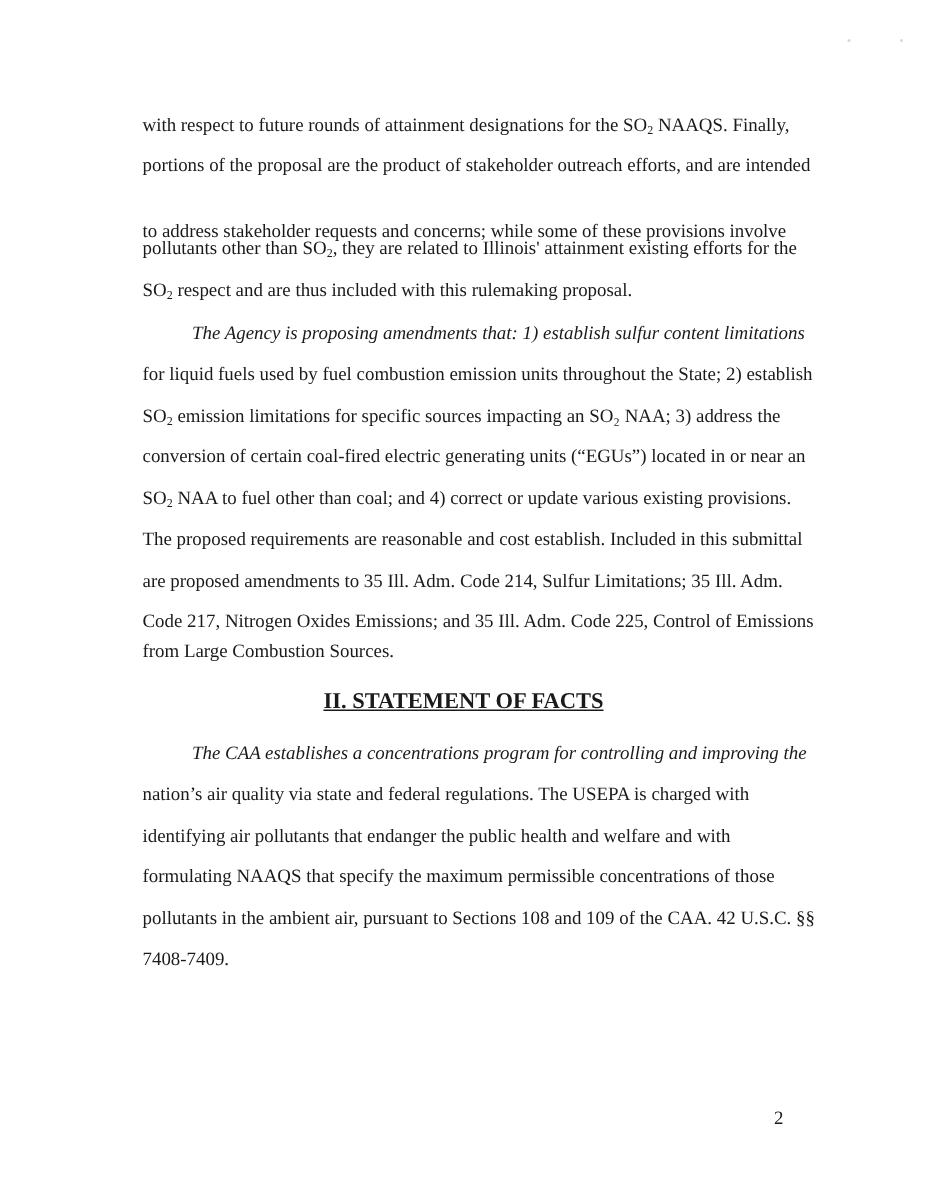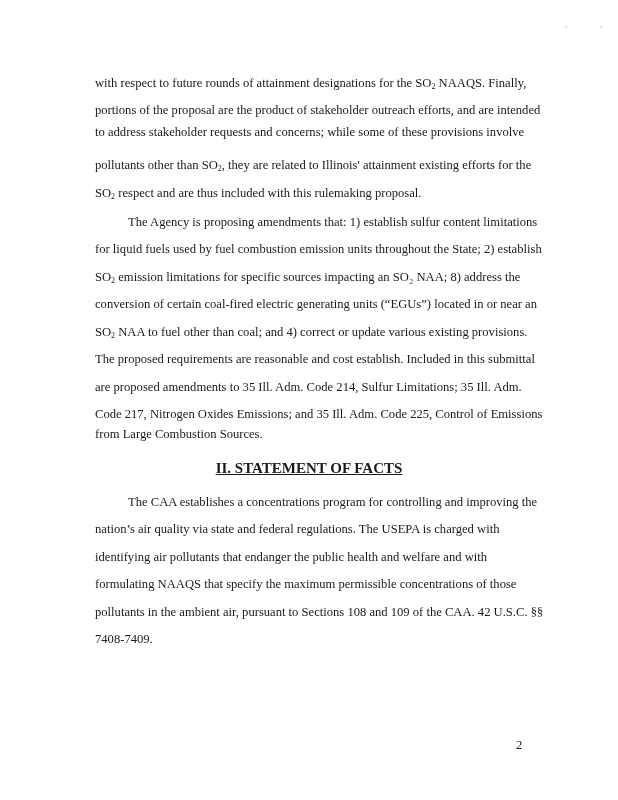--- a/index.html
+++ b/index.html
@@ -7,50 +7,50 @@
     width: 618px; height: 800px; background: #ffffff;
     position: relative; overflow: hidden;
     font-family: "Liberation Serif", "DejaVu Serif", serif;
     color: #1a1a1a;
   }
   .page { position: absolute; left: 0; top: 0; width: 618px; height: 800px; }
   .line {
     position: absolute; left: 95px; width: 430px;
     font-size: 12.6px; line-height: 16px; white-space: nowrap;
   }
-  .indent { left: 128px; }
+  .indent { left: 128px; font-style: italic; }
   .heading {
     position: absolute; left: 0; width: 618px; text-align: center;
     font-size: 15px; font-weight: bold; text-decoration: underline;
     line-height: 16px;
   }
   .pagenum {
     position: absolute; left: 516px; top: 737px;
     font-size: 12.6px; line-height: 16px;
   }
   .speck { position: absolute; width: 2px; height: 2px; background: #d8d8d8; border-radius: 1px; }
   sub { font-size: 8px; vertical-align: -2px; line-height: 0; }
 </style>
 </head>
 <body>
 
 <div class="page">
 
   <div>
     <div class="line" style="top:75px"><span>with respect to future rounds of attainment designations for the SO</span><sub>2</sub><span> NAAQS.  Finally,</span></div>
     <div class="line" style="top:102px"><span>portions of the proposal are the product of stakeholder outreach efforts, and are intended</span></div>
-    <div class="line" style="top:124px"><span>to address stakeholder requests and concerns; while some of these provisions involve</span></div>
+    <div class="line" style="top:146px"><span>to address stakeholder requests and concerns; while some of these provisions involve</span></div>
     <div class="line" style="top:157px"><span>pollutants other than SO</span><sub>2</sub><span>, they are related to Illinois' attainment existing efforts for the</span></div>
     <div class="line" style="top:185px"><span>SO</span><sub>2</sub><span> respect and are thus included with this rulemaking proposal.</span></div>
   </div>
 
   <div>
     <div class="line indent" style="top:214px"><span>The Agency is proposing amendments that: 1) establish sulfur content limitations</span></div>
     <div class="line" style="top:241px"><span>for liquid fuels used by fuel combustion emission units throughout the State; 2) establish</span></div>
-    <div class="line" style="top:269px"><span>SO</span><sub>2</sub><span> emission limitations for specific sources impacting an SO₂ NAA; 8) address the</span></div>
+    <div class="line" style="top:269px"><span>SO</span><sub>2</sub><span> emission limitations for specific sources impacting an SO₂ NAA; 3) address the</span></div>
     <div class="line" style="top:296px"><span>conversion of certain coal-fired electric generating units (“EGUs”) located in or near an</span></div>
     <div class="line" style="top:324px"><span>SO</span><sub>2</sub><span> NAA to fuel other than coal; and 4) correct or update various existing provisions.</span></div>
     <div class="line" style="top:351px"><span>The proposed requirements are reasonable and cost establish.  Included in this submittal</span></div>
     <div class="line" style="top:379px"><span>are proposed amendments to 35 Ill. Adm. Code 214, Sulfur Limitations; 35 Ill. Adm.</span></div>
     <div class="line" style="top:406px"><span>Code 217, Nitrogen Oxides Emissions; and 35 Ill. Adm. Code 225, Control of Emissions</span></div>
     <div class="line" style="top:426px"><span>from Large Combustion Sources.</span></div>
   </div>
 
   <div class="heading" style="top:460px">II.  STATEMENT OF FACTS</div>
 

